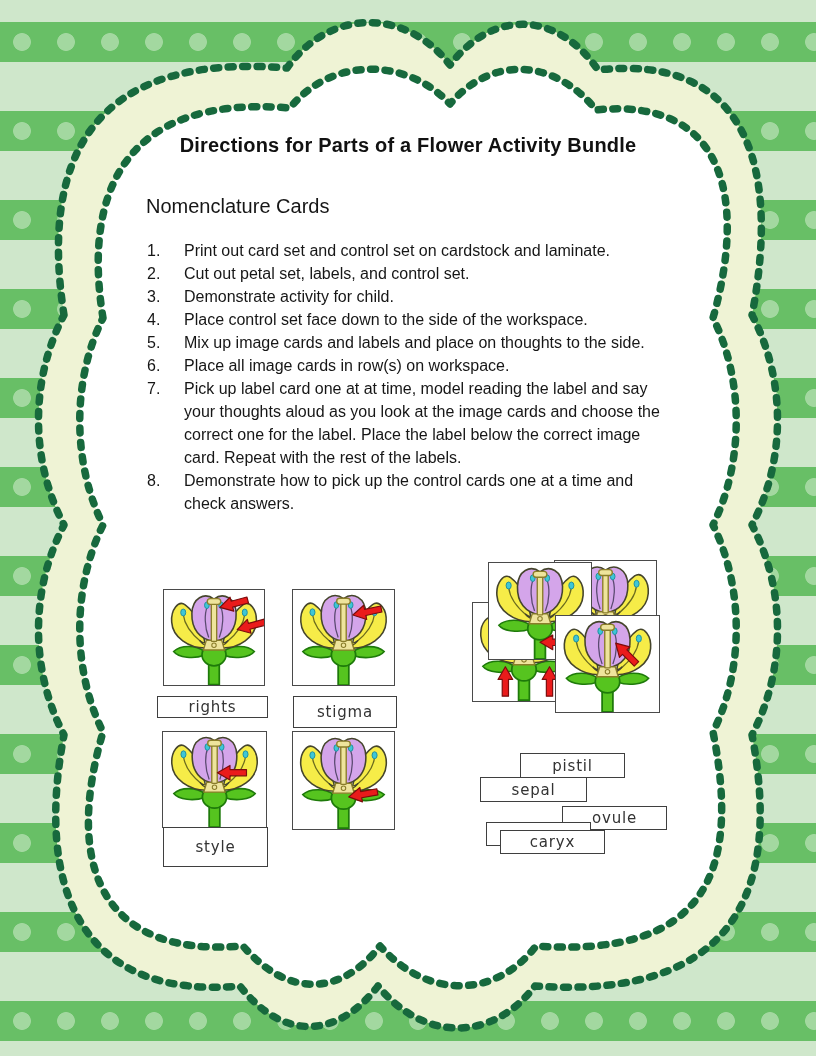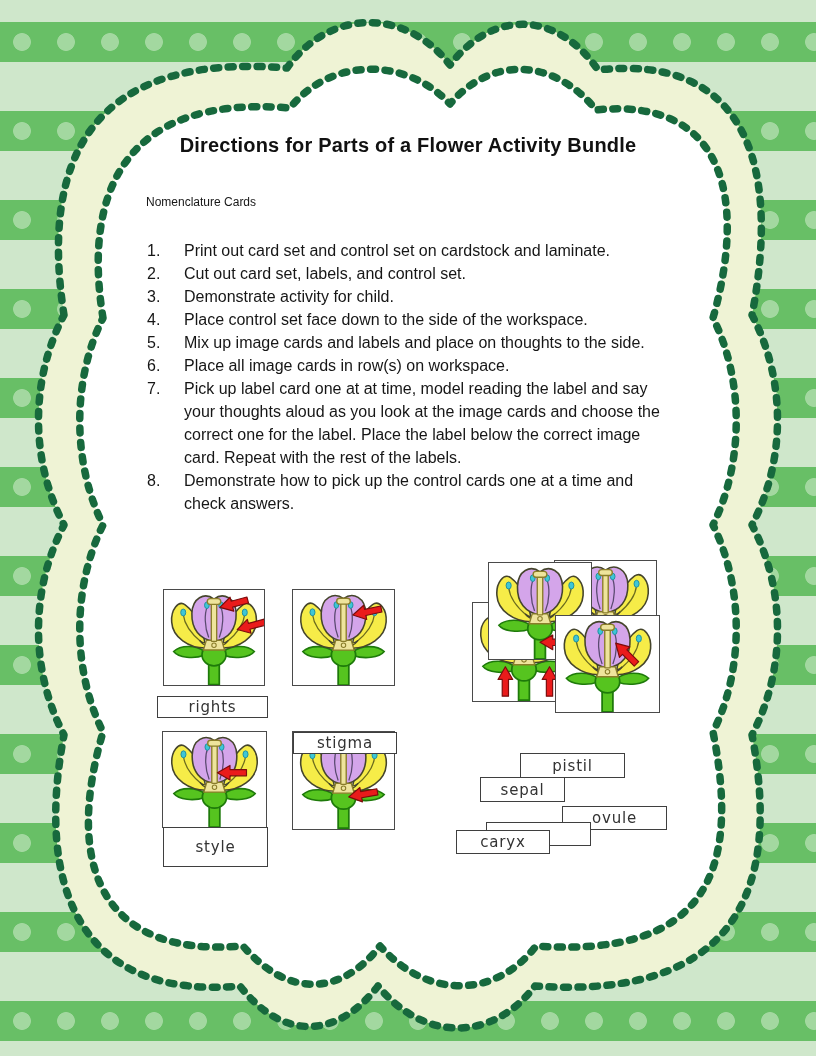--- a/index.html
+++ b/index.html
@@ -21,21 +21,21 @@
     stroke-width:7.5; stroke-dasharray:5 9.5; stroke-linecap:round; stroke-linejoin:round;
   }
   .frame-inner {
     fill:#ffffff; stroke: var(--frame-dash,#17693d);
     stroke-width:7.5; stroke-dasharray:5 9.5; stroke-linecap:round; stroke-linejoin:round;
   }
   .title {
     position:absolute; left:120px; top:134px; width:576px; text-align:center;
     font-size:20px; font-weight:bold; color:#111; letter-spacing:0.2px; margin:0;
   }
-  .subhead { position:absolute; left:146px; top:195px; font-size:12px; color:#161616; }
+  .subhead { position:absolute; left:146px; top:195px; font-size:20px; color:#161616; }
   ol.directions {
     position:absolute; left:147px; top:239px; width:527px; margin:0; padding:0;
     list-style:none; counter-reset:item; font-size:16px; line-height:23px; color:#161616;
   }
   ol.directions li { counter-increment:item; position:relative; padding-left:37px; }
   ol.directions li::before { content: counter(item) "."; position:absolute; left:0; }
   .card { position:absolute; background:#fff; border:1.6px solid #4a4a4a; box-sizing:border-box; }
   .card svg { width:100%; height:100%; display:block; }
   .tag {
     position:absolute; background:#fff; border:1.5px solid #3f3f3f; box-sizing:border-box;
@@ -77,21 +77,21 @@
     </defs>
     <path class="frame-outer" d="M64,315 C40,160 90,52 287,68 C330,8 406,8 450,65 C494,8 558,12 598,70 C742,54 782,160 752,315 C786,380 786,460 752,525 C786,590 786,670 752,735 C782,892 734,1000 535,986 C492,1042 424,1042 378,986 C336,1040 282,1040 240,986 C84,1000 34,892 64,735 C30,670 30,590 64,525 C30,460 30,380 64,315 Z"></path>
     <path class="frame-inner" d="M103,318 C83,195 122,94 290,108 C331,57 406,57 450,104 C493,54 556,60 596,110 C722,97 748,195 713,318 C744,380 744,462 713,525 C744,588 744,670 713,732 C741,872 706,958 536,946 C495,999 427,999 380,946 C340,997 287,997 243,946 C107,958 62,872 103,732 C72,670 72,588 103,525 C72,462 72,380 103,318 Z"></path>
   </svg>
 
   <h1 class="title">Directions for Parts of a Flower Activity Bundle</h1>
   <div class="subhead">Nomenclature Cards</div>
 
   <ol class="directions">
     <li>Print out card set and control set on cardstock and laminate.</li>
-    <li>Cut out card set, labels, and control set.</li>
+    <li>Cut out petal set, labels, and control set.</li>
     <li>Demonstrate activity for child.</li>
     <li>Place control set face down to the side of the workspace.</li>
     <li>Mix up image cards and labels and place on thoughts to the side.</li>
     <li>Place all image cards in row(s) on workspace.</li>
     <li>Pick up label card one at at time, model reading the label and say your thoughts aloud as you look at the image cards and choose the correct one for the label. Place the label below the correct image card. Repeat with the rest of the labels.</li>
     <li>Demonstrate how to pick up the control cards one at a time and check answers.</li>
   </ol>
 
   <div class="card" style="left:554px;top:560px;width:103px;height:98px">
     <svg viewBox="0 0 104 98">
@@ -138,22 +138,22 @@
     </svg>
   </div>
   <div class="card" style="left:292px;top:731px;width:103px;height:99px">
     <svg viewBox="0 0 104 98">
       <use href="#flower"></use>
       <use href="#arrow" transform="translate(56,58) rotate(-10)"></use>
     </svg>
   </div>
 
   <div class="tag" style="left:157px;top:696px;width:111px;height:22px">rights</div>
-  <div class="tag" style="left:293px;top:732px;width:104px;height:22px">stigma</div>
+  <div class="tag" style="left:293px;top:696px;width:104px;height:32px">stigma</div>
   <div class="tag" style="left:163px;top:827px;width:105px;height:40px">style</div>
 
   <div class="tag" style="left:520px;top:753px;width:105px;height:25px">pistil</div>
-  <div class="tag" style="left:480px;top:777px;width:85px;height:25px">sepal</div>
+  <div class="tag" style="left:480px;top:777px;width:107px;height:25px">sepal</div>
   <div class="tag" style="left:562px;top:806px;width:105px;height:24px">ovule</div>
   <div class="tag" style="left:486px;top:822px;width:105px;height:24px"></div>
-  <div class="tag" style="left:456px;top:830px;width:94px;height:24px">caryx</div>
+  <div class="tag" style="left:500px;top:830px;width:105px;height:24px">caryx</div>
 
 </div>
 
 </body></html>

